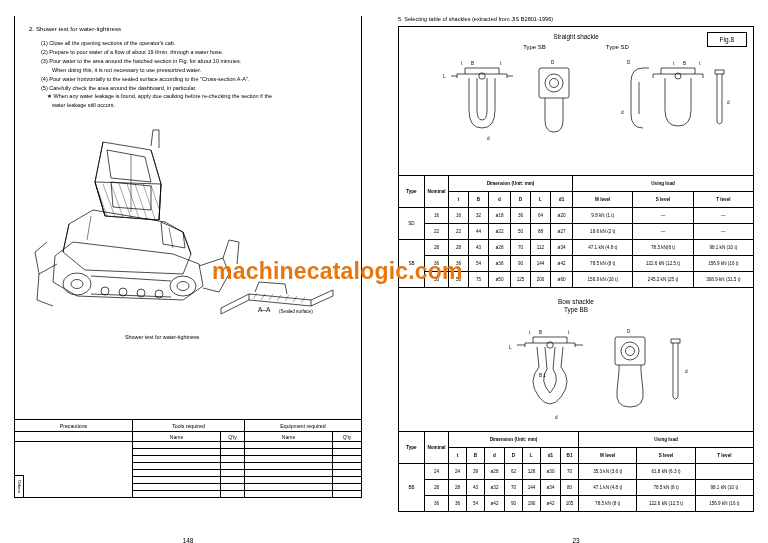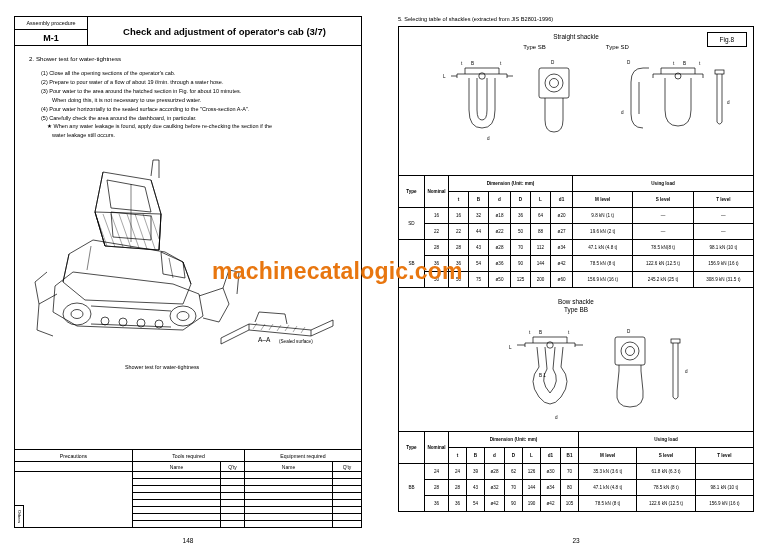--- a/index.html
+++ b/index.html
@@ -82,27 +82,20 @@
 
   .svgwrap{display:block;}
 </style>
 </head>
 <body>
 
 <div class="page">
 
   <div class="left">
 
-    <div class="hdr">
-      <div class="hdr-left">
-        <div class="hdr-left-top">Assembly procedure</div>
-        <div class="hdr-left-bot">M-1</div>
-      </div>
-      <div class="hdr-right">Check and adjustment of operator's cab (3/7)</div>
-    </div>
 
     <div class="body-box">
       <div class="sec-title">2.  Shower test for water-tightness</div>
 
       <div class="steps">
         <div>(1)  Close all the opening sections of the operator's cab.</div>
         <div>(2)  Prepare to pour water of a flow of about 19 ℓ/min. through a water hose.</div>
         <div>(3)  Pour water to the area around the hatched section in Fig. for about 10 minutes.</div>
         <div class="ind">When doing this, it is not necessary to use pressurized water.</div>
         <div>(4)  Pour water horizontally to the sealed surface according to the "Cross-section A-A".</div>

